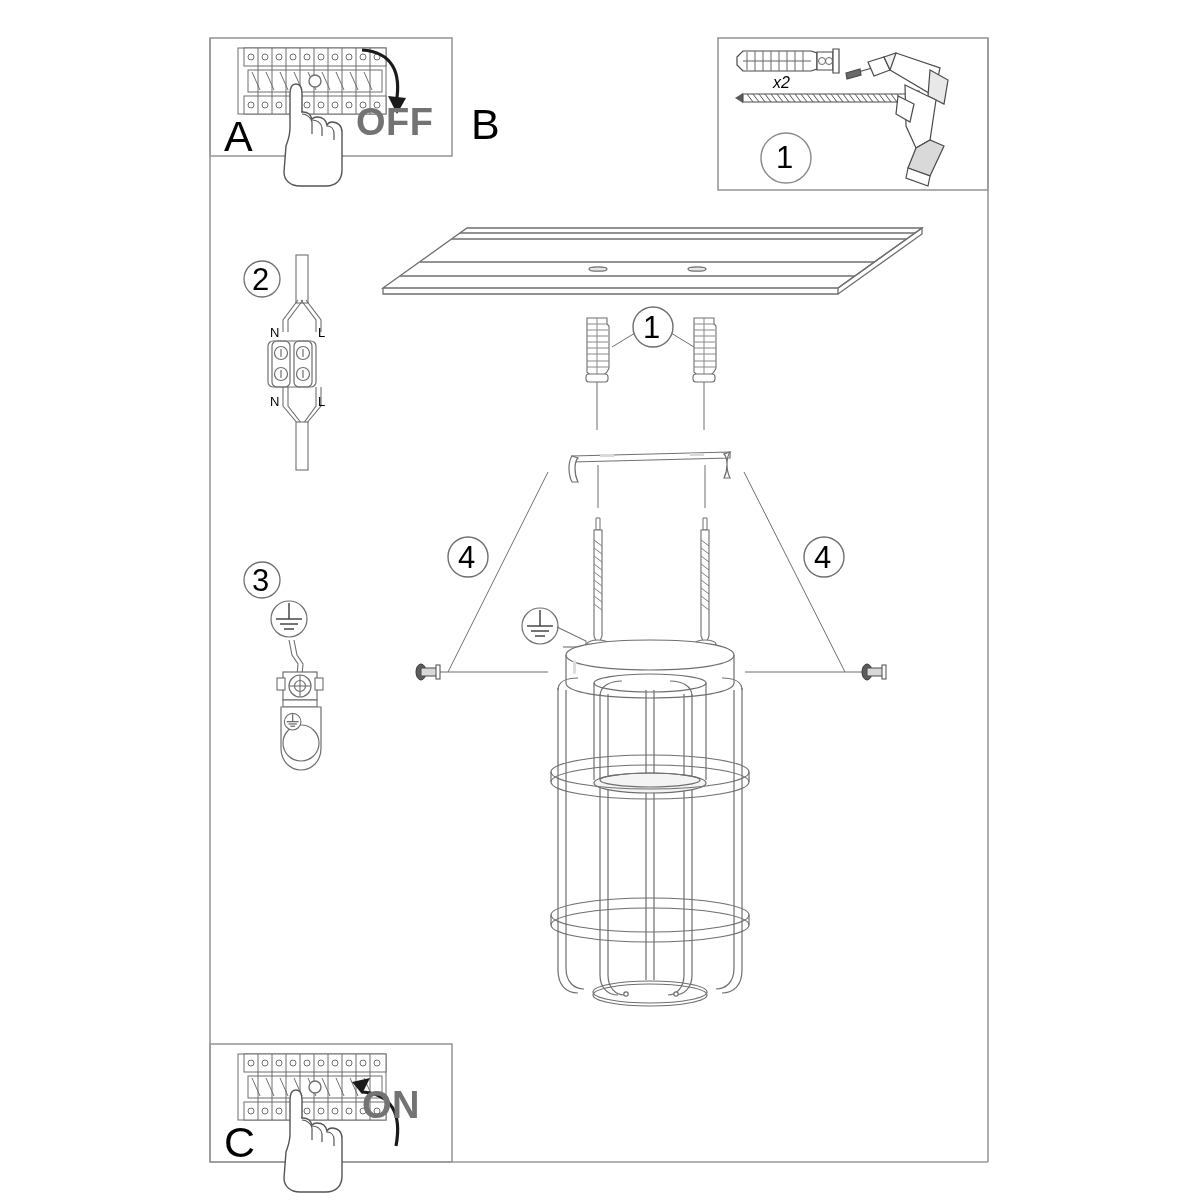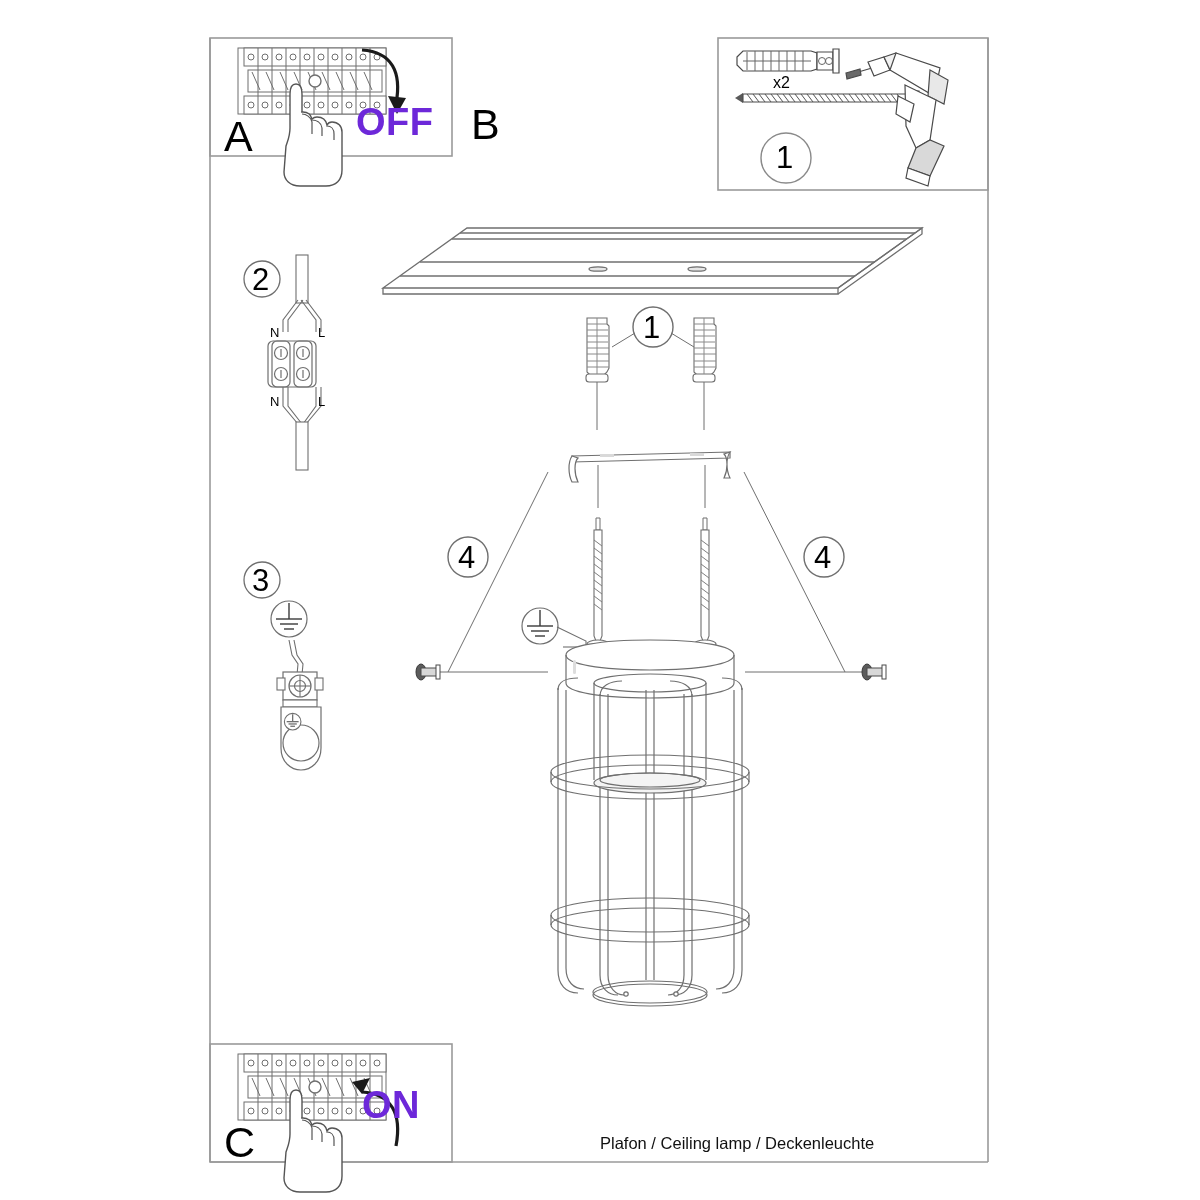--- a/index.html
+++ b/index.html
@@ -2,25 +2,25 @@
 <html><head>
 <meta charset="utf-8">
 <style>
   html,body{margin:0;padding:0;background:#ffffff;}
   body{width:1200px;height:1200px;position:relative;overflow:hidden;
        font-family:"Liberation Sans", sans-serif;color:#111;}
   .stage{position:absolute;left:0;top:0;width:1200px;height:1200px;}
   svg{position:absolute;left:0;top:0;width:1200px;height:1200px;}
   .txt{position:absolute;white-space:pre;}
   .letter{font-size:43px;font-weight:400;color:#000;letter-spacing:0px;}
-  .word{font-size:38px;font-weight:700;color:#6d28d9;letter-spacing:0.5px;}
+  .word{font-size:38px;font-weight:700;color:#737373;letter-spacing:0.5px;}
   .num{font-size:31px;color:#000;}
   .nl{font-size:13px;color:#000;}
   .footer{font-size:16.5px;color:#111;line-height:26px;}
-  .x2{font-size:16px;color:#000;}
+  .x2{font-size:16px;font-style:italic;color:#000;}
 </style>
 </head>
 <body>
 
 <div class="stage">
 
 <svg viewBox="0 0 1200 1200" xmlns="http://www.w3.org/2000/svg">
   <defs>
     <g id="breaker">
 
@@ -422,15 +422,14 @@
 
 <div class="txt num" style="left:252px;top:563px;">3</div>
 
 <div class="txt num" style="left:643px;top:310px;">1</div>
 <div class="txt num" style="left:458px;top:540px;">4</div>
 <div class="txt num" style="left:814px;top:540px;">4</div>
 
 <div class="txt letter" style="left:224px;top:1118px;">C</div>
 <div class="txt word" style="left:350px;top:1084px;margin-left:12px;">ON</div>
 
-<div class="txt footer" style="left:600px;top:1130px;">Plafon / Ceiling lamp / Deckenleuchte</div>
 
 </div>
 
 </body></html>

